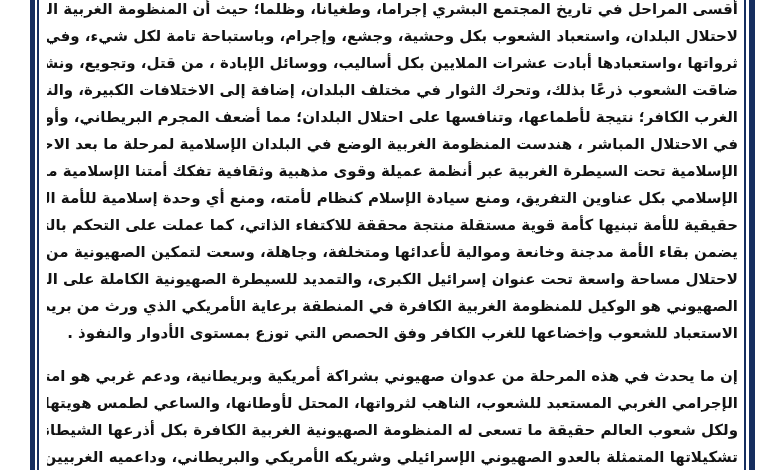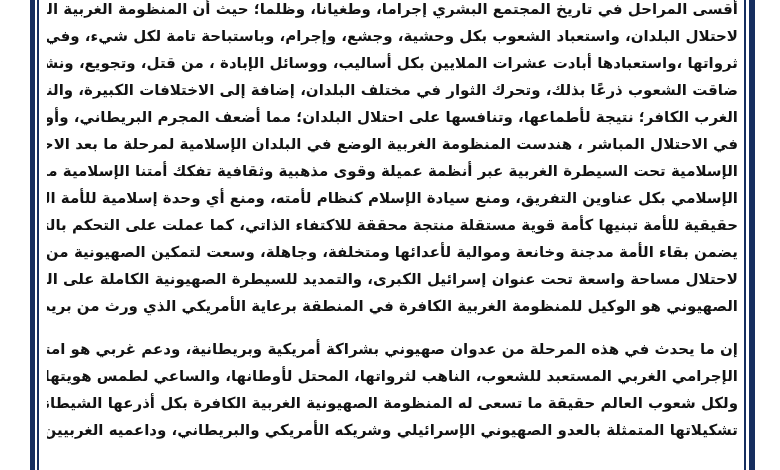--- a/index.html
+++ b/index.html
@@ -61,20 +61,21 @@
         <div class="line">ثرواتها ،واستعبادها أبادت عشرات الملايين بكل أساليب، ووسائل الإبادة ، من قتل، وتجويع، ونشر أوبئة، وغير ذلك، وحينما</div>
         <div class="line">ضاقت الشعوب ذرعًا بذلك، وتحرك الثوار في مختلف البلدان، إضافة إلى الاختلافات الكبيرة، والنزاعات الشديدة بين قوى</div>
         <div class="line">الغرب الكافر؛ نتيجة لأطماعها، وتنافسها على احتلال البلدان؛ مما أضعف المجرم البريطاني، وأوصله إلى العجز عن الاستمرار</div>
         <div class="line">في الاحتلال المباشر ، هندست المنظومة الغربية الوضع في البلدان الإسلامية لمرحلة ما بعد الاحتلال المباشر بما يضمن بقاء أمتنا</div>
         <div class="line">الإسلامية تحت السيطرة الغربية عبر أنظمة عميلة وقوى مذهبية وثقافية تفكك أمتنا الإسلامية من الداخل، وتفريق العالم</div>
         <div class="line">الإسلامي بكل عناوين التفريق، ومنع سيادة الإسلام كنظام لأمته، ومنع أي وحدة إسلامية للأمة الإسلامية، ومنع أي نهضة</div>
         <div class="line">حقيقية للأمة تبنيها كأمة قوية مستقلة منتجة محققة للاكتفاء الذاتي، كما عملت على التحكم بالتعليم والإعلام والتثقيف بما</div>
         <div class="line">يضمن بقاء الأمة مدجنة وخانعة وموالية لأعدائها ومتخلفة، وجاهلة، وسعت لتمكين الصهيونية من احتلال فلسطين كمقدمة</div>
         <div class="line">لاحتلال مساحة واسعة تحت عنوان إسرائيل الكبرى، والتمديد للسيطرة الصهيونية الكاملة على المنطقة بكلها؛ ليكون العدو</div>
         <div class="line">الصهيوني هو الوكيل للمنظومة الغربية الكافرة في المنطقة برعاية الأمريكي الذي ورث من بريطانيا الدور  في حمل راية</div>
+        <div class="line line-last">الاستعباد للشعوب وإخضاعها للغرب الكافر وفق  الحصص التي توزع بمستوى الأدوار والنفوذ .</div>
       </div>
     <div class="para">
         <div class="line">إن ما يحدث في هذه المرحلة من عدوان صهيوني بشراكة أمريكية وبريطانية، ودعم غربي هو امتداد للنهج الاستعماري</div>
         <div class="line">الإجرامي الغربي المستعبد للشعوب، الناهب لثرواتها، المحتل لأوطانها، والساعي لطمس هويتها، وقد تجلى لشعوب أمتنا بل</div>
         <div class="line">ولكل شعوب العالم حقيقة ما تسعى له المنظومة الصهيونية الغربية الكافرة بكل أذرعها الشيطانية المجرمة، وافتضحت بكل</div>
         <div class="line">تشكيلاتها المتمثلة بالعدو الصهيوني الإسرائيلي وشريكه الأمريكي والبريطاني، وداعميه الغربيين بما ارتكبوه من إجرام</div>
       </div>
   </div>
 
 </div>

